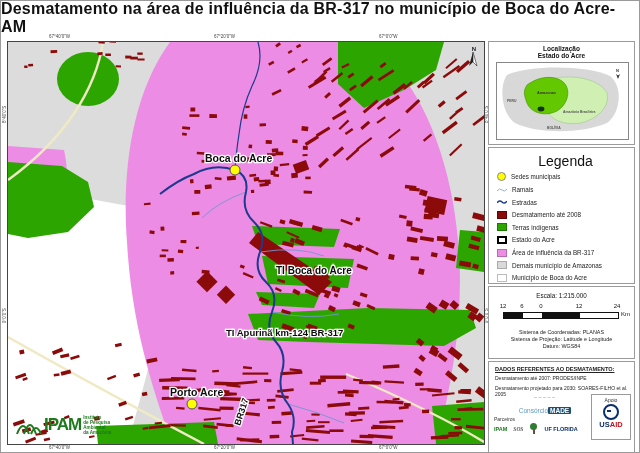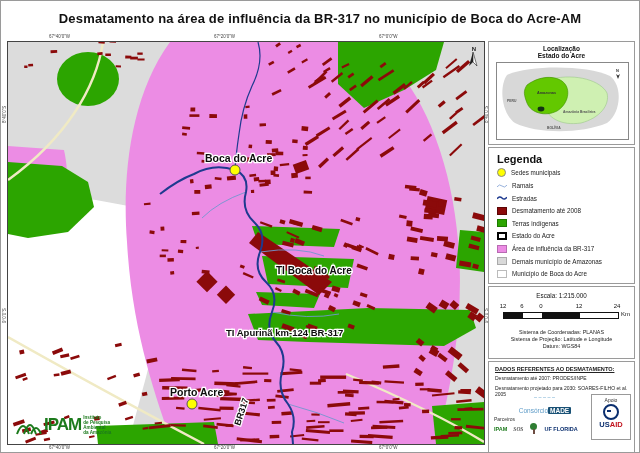--- a/index.html
+++ b/index.html
@@ -1,38 +1,38 @@
 <!DOCTYPE html>
 <html><head>
 <meta charset="utf-8">
 <style>
   html,body{margin:0;padding:0;background:#fff;font-family:"Liberation Sans",sans-serif;}
   .page{position:relative;width:640px;height:453px;background:#fff;border:1px solid #9a9a9a;box-sizing:border-box;overflow:hidden;}
   .title{position:absolute;left:0;top:0;width:100%;height:34px;display:flex;align-items:center;justify-content:center;
-         font-size:13px;font-weight:bold;color:#111;letter-spacing:.2px;}
+         font-size:16px;font-weight:bold;color:#111;letter-spacing:.2px;}
   
   .map{position:absolute;left:6px;top:40px;width:476px;height:402px;border:1px solid #444;box-sizing:content-box;background:#DCDCDC;overflow:hidden;}
   .map svg{display:block;}
   .maplabel{font-family:"Liberation Sans",sans-serif;font-weight:bold;fill:#0d0d0d;stroke:#ffffff;stroke-width:2.6px;paint-order:stroke;}
   .coord{position:absolute;font-size:4.5px;color:#444;white-space:nowrap;}
   .coord.vert{transform:rotate(-90deg);transform-origin:left top;}
   
   .ipam{position:absolute;left:8px;bottom:8px;display:flex;align-items:center;gap:2px;}
   .ipam .acr{font-size:17px;font-weight:bold;color:#1c7a1c;line-height:14px;letter-spacing:-1px;}
   .ipam .txt{font-size:4.6px;font-weight:bold;color:#1c7a1c;line-height:5px;}
   
   .panelbox{position:absolute;left:487px;width:147px;background:#fff;border:1px solid #9a9a9a;box-sizing:border-box;}
   .b1{top:40px;height:104px;}
   .b2{top:146px;height:137px;}
   .b3{top:285px;height:73px;}
   .b4{top:360px;height:106px;}
   .loc-title{font-size:6.5px;font-weight:bold;text-align:center;line-height:7px;margin-top:3px;color:#111;}
   .loc-map{position:absolute;left:7px;top:20px;width:131px;height:76px;border:1px solid #888;}
   
-  .lg-title{font-size:11px;font-weight:bold;color:#111;margin:5px 0 3px 8px;}
+  .lg-title{font-size:14px;font-weight:normal;color:#111;margin:5px 0 3px 8px;text-align:center;}
   .lg-row{display:flex;align-items:center;gap:5px;margin:0 0 4.6px 8px;}
   .lg-row .lab{font-size:6.3px;color:#222;}
   .sw{width:10px;height:8px;flex:0 0 auto;border:0.5px solid #777;box-sizing:border-box;}
   .sw.circle{width:9px;height:9px;border-radius:50%;background:#FFFF00;border:1px solid #888;}
   .sw.none{border:none;background:none;display:flex;align-items:center;}
   .sw.red{background:#8B0A0A;border-color:#5c0606;}
   .sw.green{background:#2CA500;border-color:#1d7a00;}
   .sw.acre{background:#fff;border:2.2px solid #000;}
   .sw.pink{background:#EC8CE4;border-color:#b86ab2;}
   .sw.gray{background:#D9D9D9;border-color:#aaa;}

